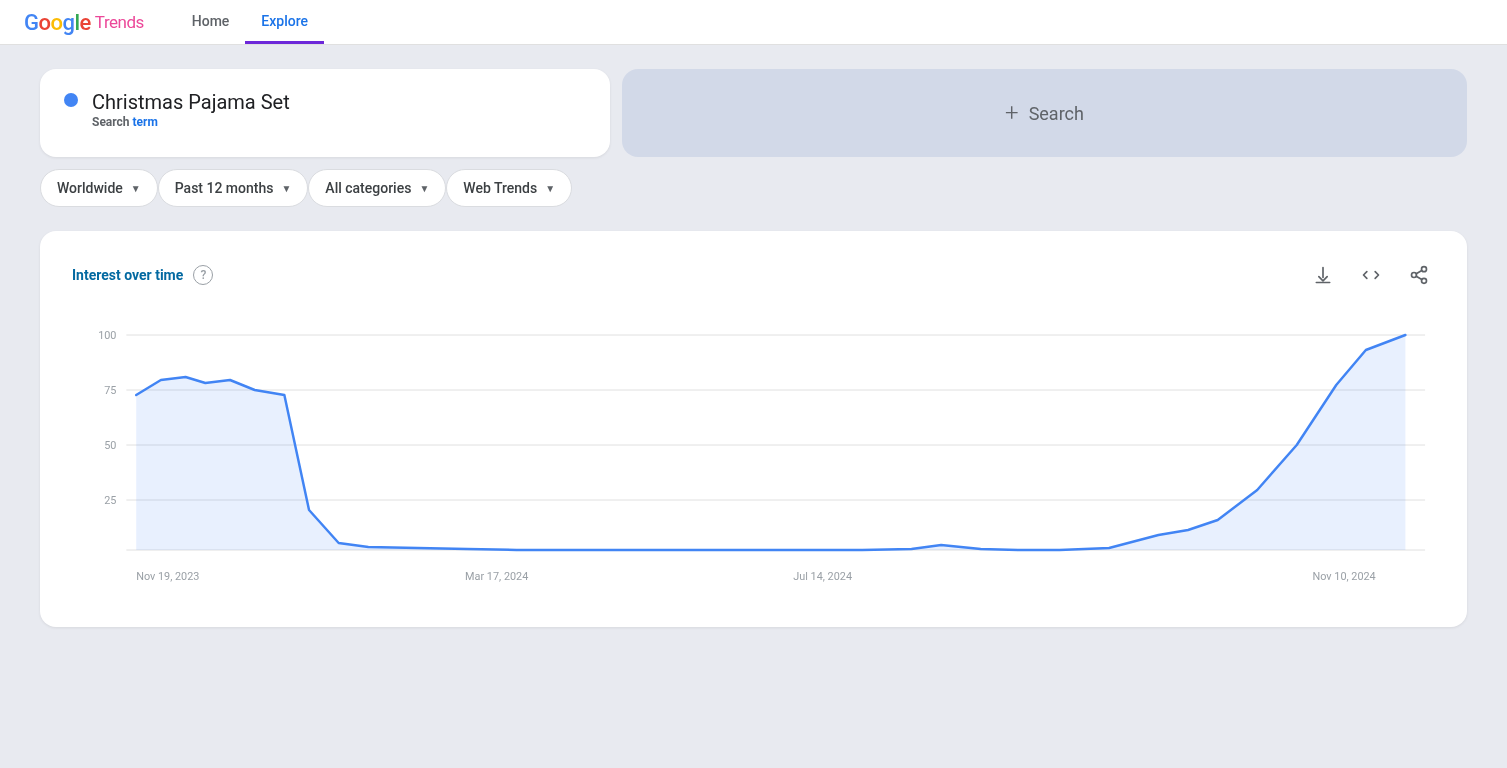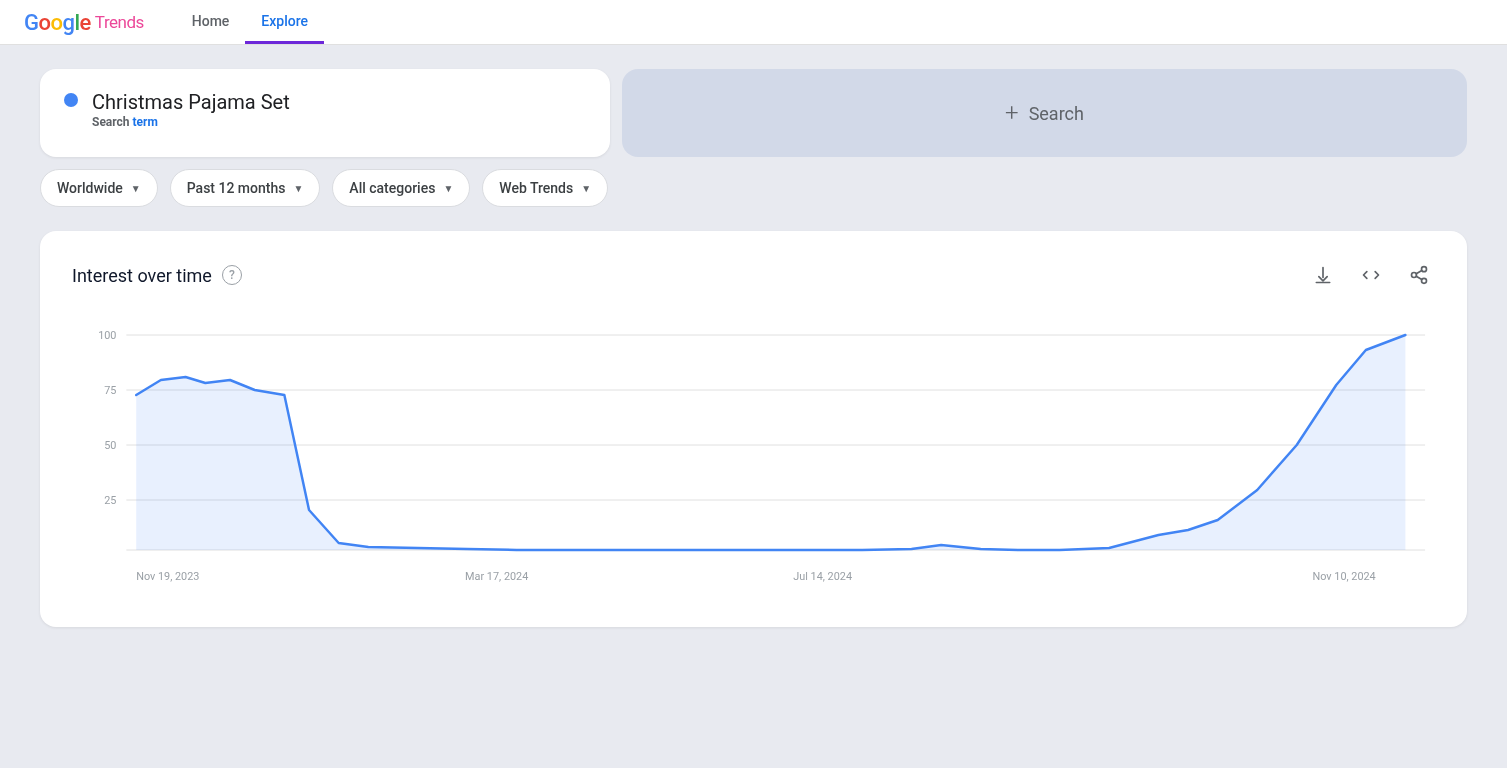--- a/index.html
+++ b/index.html
@@ -133,21 +133,20 @@
     }
     .compare-label {
       font-size: 18px;
       color: #5f6368;
       font-weight: 400;
     }
 
     
     .filter-row {
       display: flex;
-      gap: 12px;
       margin-bottom: 24px;
       align-items: center;
       text-align: right;
     }
     .filter-chip {
       display: flex;
       align-items: center;
       gap: 8px;
       padding: 10px 16px;
       border: 1px solid #dadce0;
@@ -176,23 +175,23 @@
       align-items: center;
       justify-content: space-between;
       margin-bottom: 24px;
     }
     .chart-title-row {
       display: flex;
       align-items: center;
       gap: 10px;
     }
     .chart-title {
-      font-size: 18px;
-      color: #0f172a;
-      font-weight: 400;
+      font-size: 14px;
+      color: #0369a1;
+      font-weight: 700;
     }
     .help-icon {
       width: 20px;
       height: 20px;
       border-radius: 50%;
       border: 1.5px solid #9aa0a6;
       display: flex;
       align-items: center;
       justify-content: center;
       font-size: 12px;

